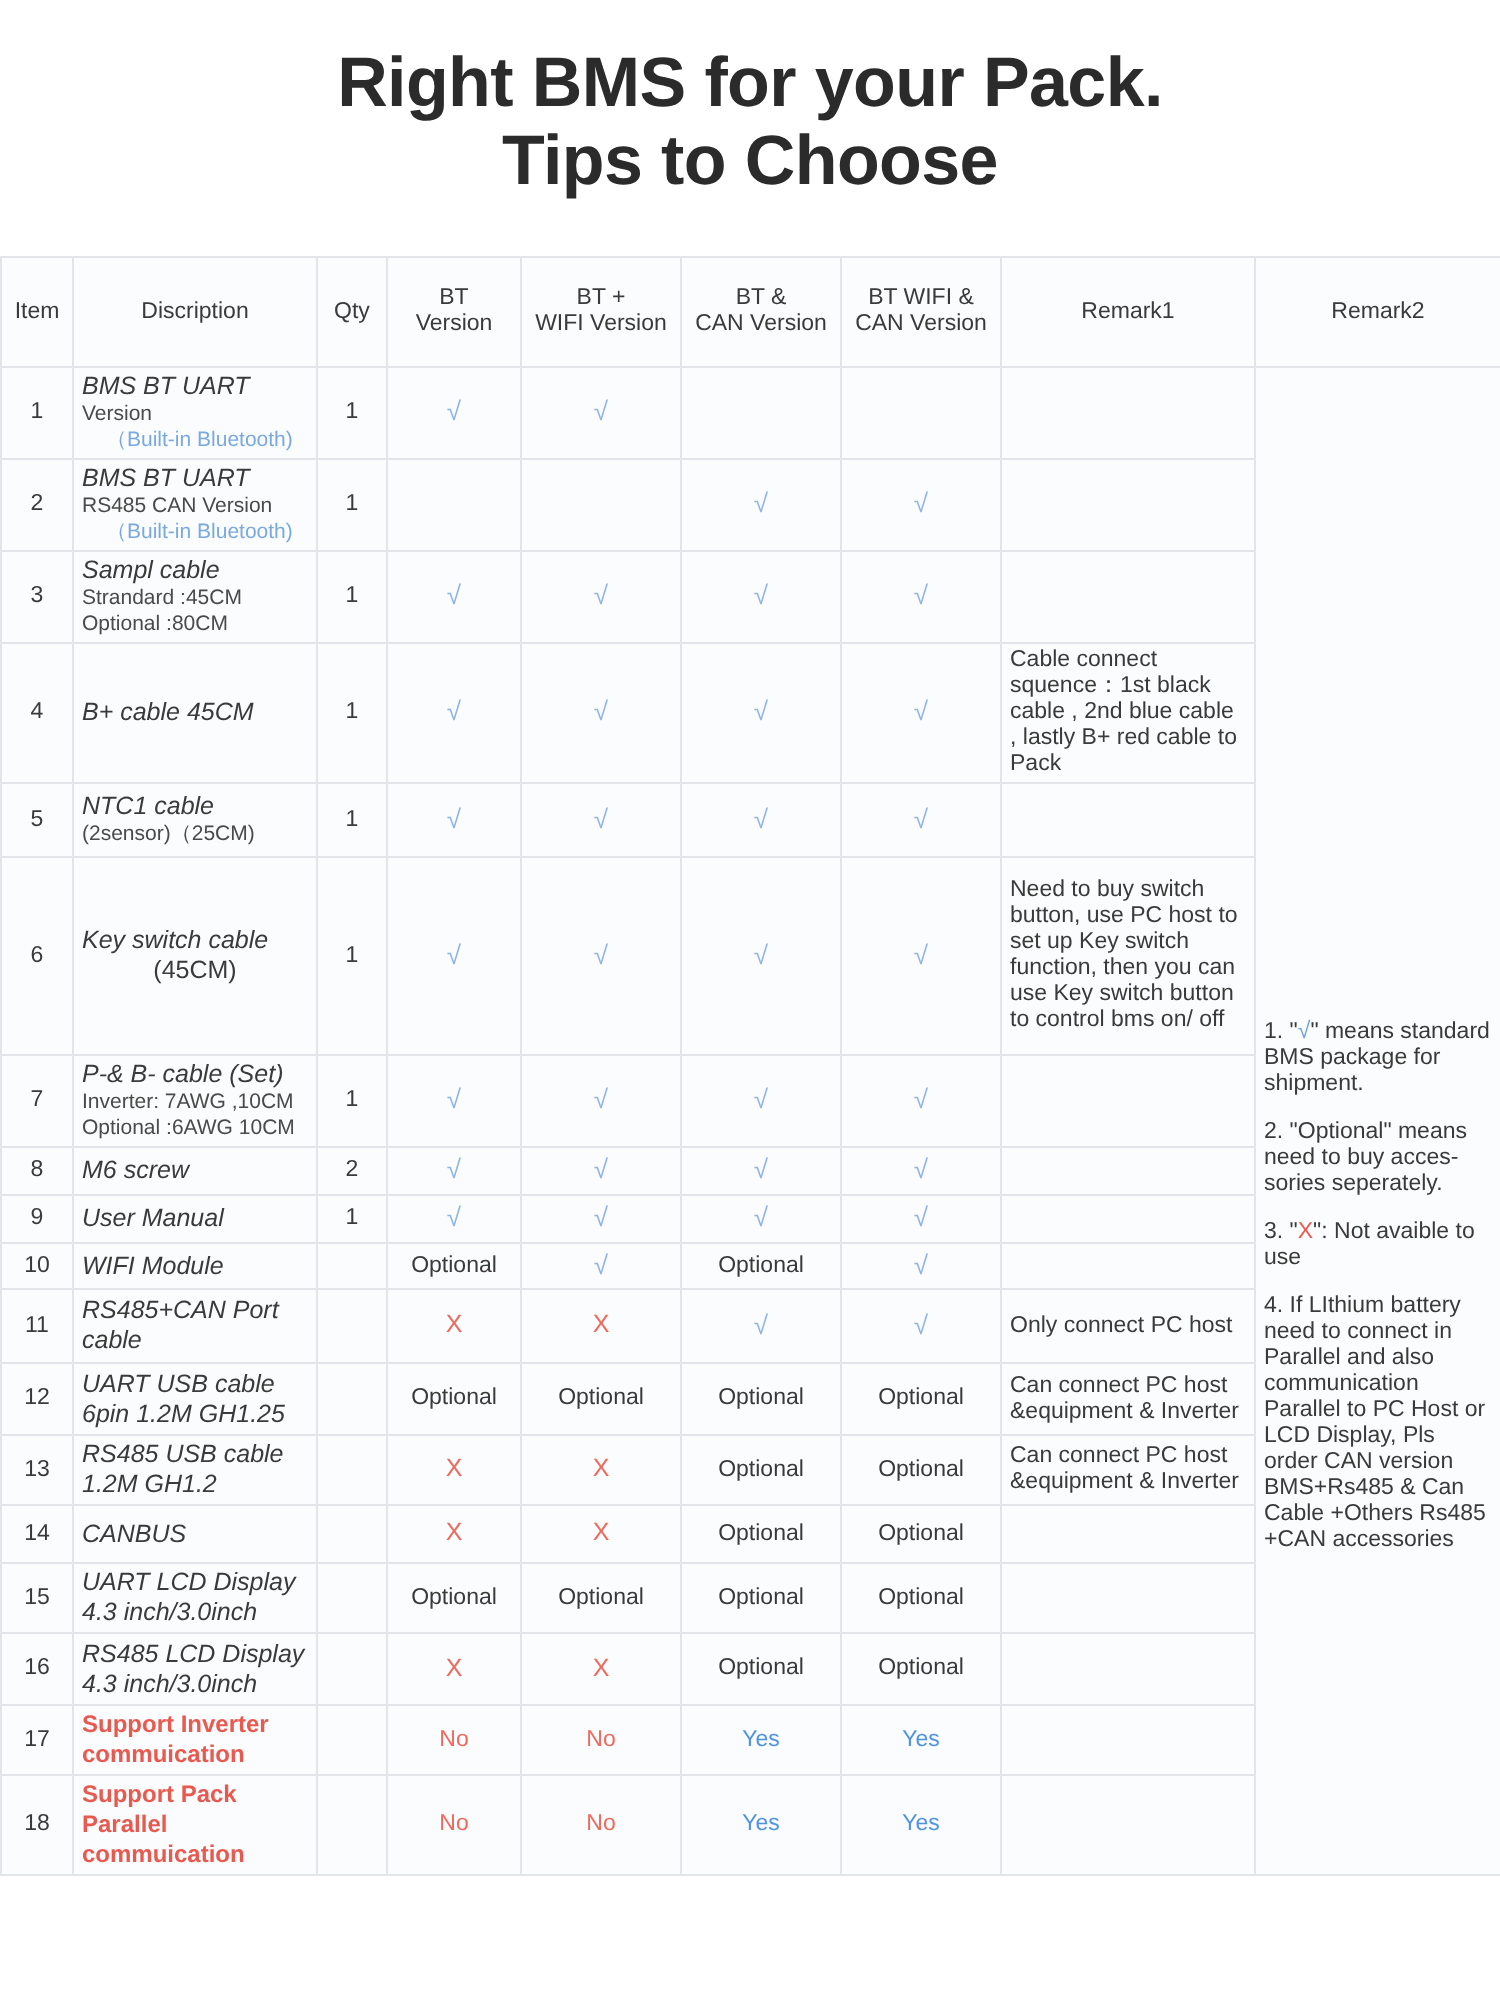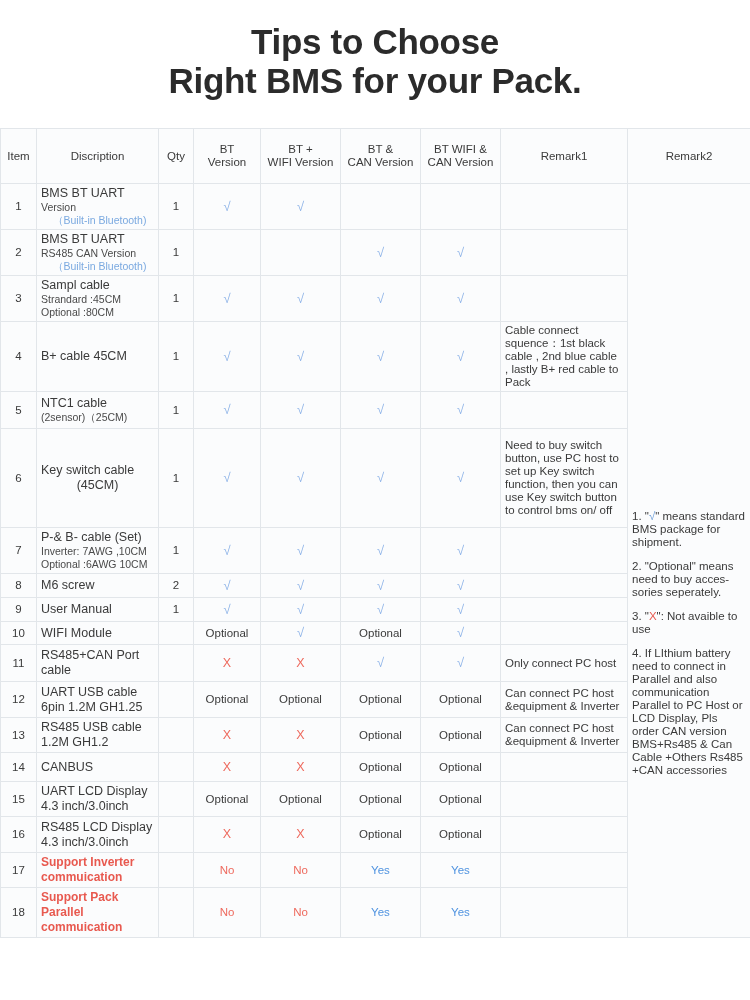--- a/index.html
+++ b/index.html
@@ -66,21 +66,21 @@
   td.mark{text-align:center;}
   td.remark{
     text-align:left;font-size:10.5px;line-height:13.5px;
     padding:4px 6px;color:#4a4a4a;
   }
   td.remark2{
     text-align:left;font-size:10.5px;line-height:16px;
     padding:6px 8px;color:#4a4a4a;vertical-align:top;
   }
 
-  .d-main{font-size:12.5px;line-height:15px;color:#3a3a3a;display:block;}
+  .d-main{font-size:12.5px;line-height:15px;color:#3a3a3a;display:block;font-style:italic;}
   .d-sub{font-size:10.5px;line-height:13px;color:#4a4a4a;display:block;}
   .d-blue{font-size:10.5px;line-height:13px;color:#7aa9e0;display:block;padding-left:12px;}
   .d-center{text-align:center;display:block;font-size:12.5px;line-height:15px;}
   .d-red{font-size:12px;line-height:15px;color:#e8594f;display:block;font-weight:bold;}
 
   .chk{color:#8fb4e8;font-size:13px;}
   .xmark{color:#ee6a5e;font-size:12.5px;}
   .opt{color:#3a3a3a;font-size:11.5px;}
   .yes{color:#4f93e0;font-size:11.5px;}
   .no{color:#ee6a5e;font-size:11.5px;}
@@ -89,22 +89,22 @@
   .r2-para:last-child{margin-bottom:0;}
   .sym-chk{color:#6f9fd8;}
   .sym-x{color:#e8594f;}
 </style>
 </head>
 <body>
 
 <div class="page">
 
   <div class="title-block">
+    <div class="title-line">Right BMS for your Pack.</div>
     <div class="title-line">Tips to Choose</div>
-    <div class="title-line">Right BMS for your Pack.</div>
   </div>
 
   <div class="tbl-wrap">
     <table class="bms">
       <colgroup>
         <col style="width:36px">
         <col style="width:122px">
         <col style="width:35px">
         <col style="width:67px">
         <col style="width:80px">

